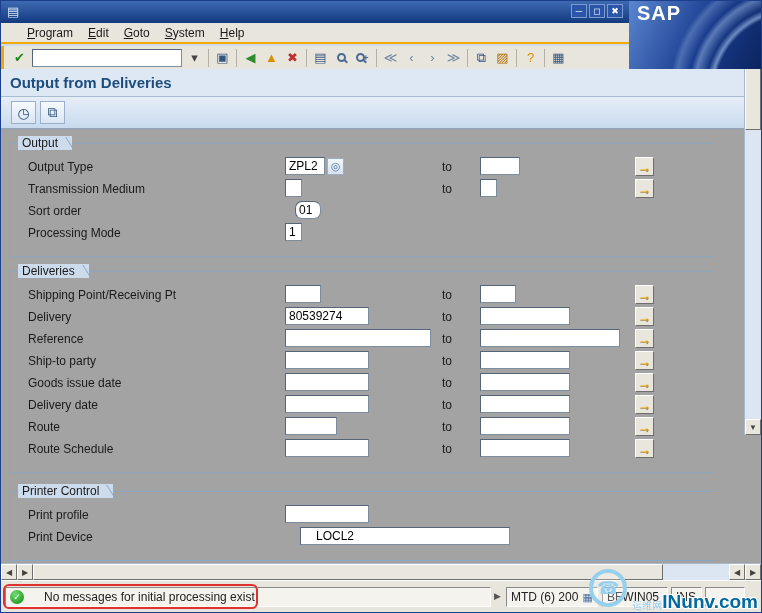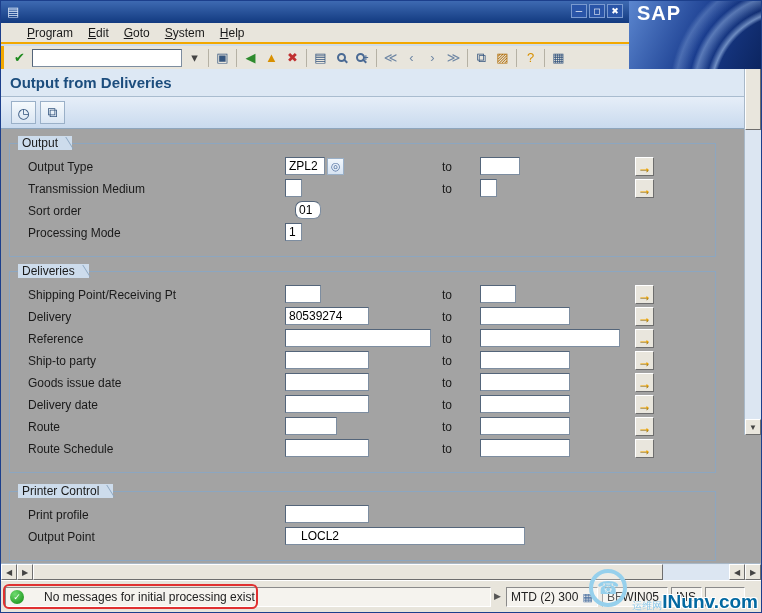--- a/index.html
+++ b/index.html
@@ -323,22 +323,22 @@
           </button>
         </div>
       </div>
       <div class="group" style="top: 362px; height: 70px;">
         <span class="gtitle">Printer Control<i class="diag"></i></span>
         <div class="frow">
           <span class="flabel">Print profile</span>
           <input class="fin" readonly="" style="left: 275px; width: 84px;">
         </div>
         <div class="frow">
-          <span class="flabel">Output Point</span>
-          <input class="fin" readonly="" value="LOCL2" style="left: 275px; width: 240px; padding-left: 15px;">
+          <span class="flabel">Print Device</span>
+          <input class="fin" readonly="" value="LOCL2" style="left: 290px; width: 210px; padding-left: 15px;">
         </div>
       </div>
     </div>
 
   <div class="vscroll">
     <button class="sbtn" style="left:0;top:0;">▲</button>
     <div class="vthumb"></div>
     <button class="sbtn" style="left:0;bottom:0;">▼</button>
   </div>
 
@@ -350,21 +350,21 @@
     <button class="hbtn">◀</button>
     <button class="hbtn">▶</button>
   </div>
 
   <div class="statusbar">
     <div class="led">✓</div>
     <div class="sfield msgfield">No messages for initial processing exist</div>
     <button class="expand">▶</button>
     <div class="sfield sysfield">
       <span class="sysicon">▦</span>
-      <span>MTD (2) 300</span>
+      <span>MTD (6) 200</span>
     </div>
     <div class="sfield srvfield">BFWIN05</div>
     <div class="sfield insfield">INS</div>
     <div class="sfield blankfield"></div>
     <div class="annotation"></div>
   </div>
 
   <div class="watermark">
     <div class="wm-logo">☎</div>
     <div class="wm-texts">

